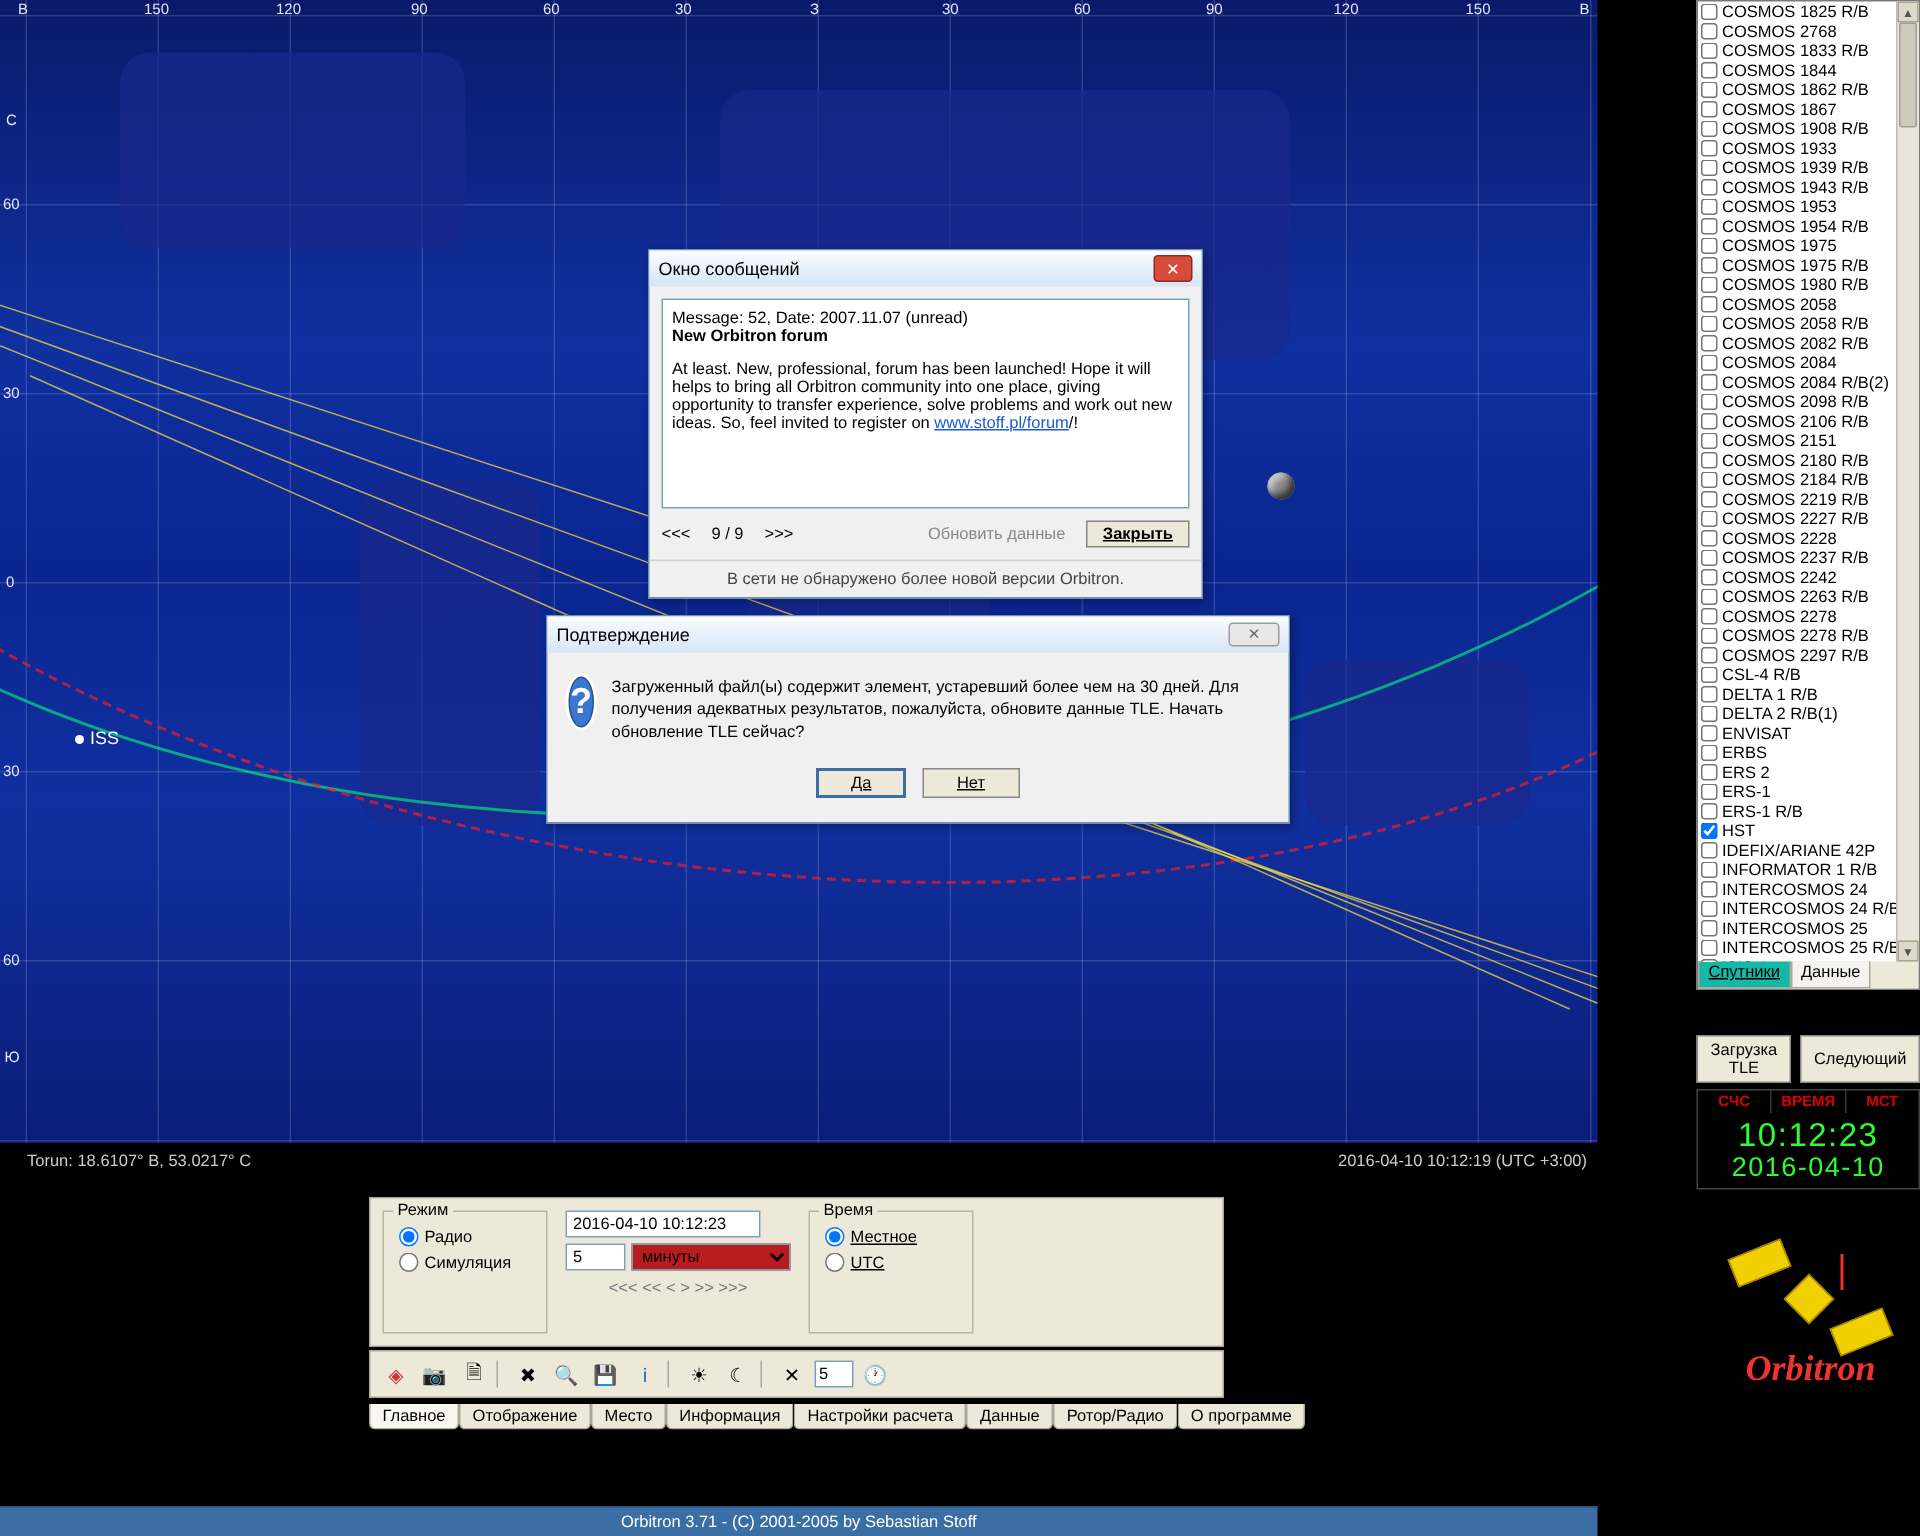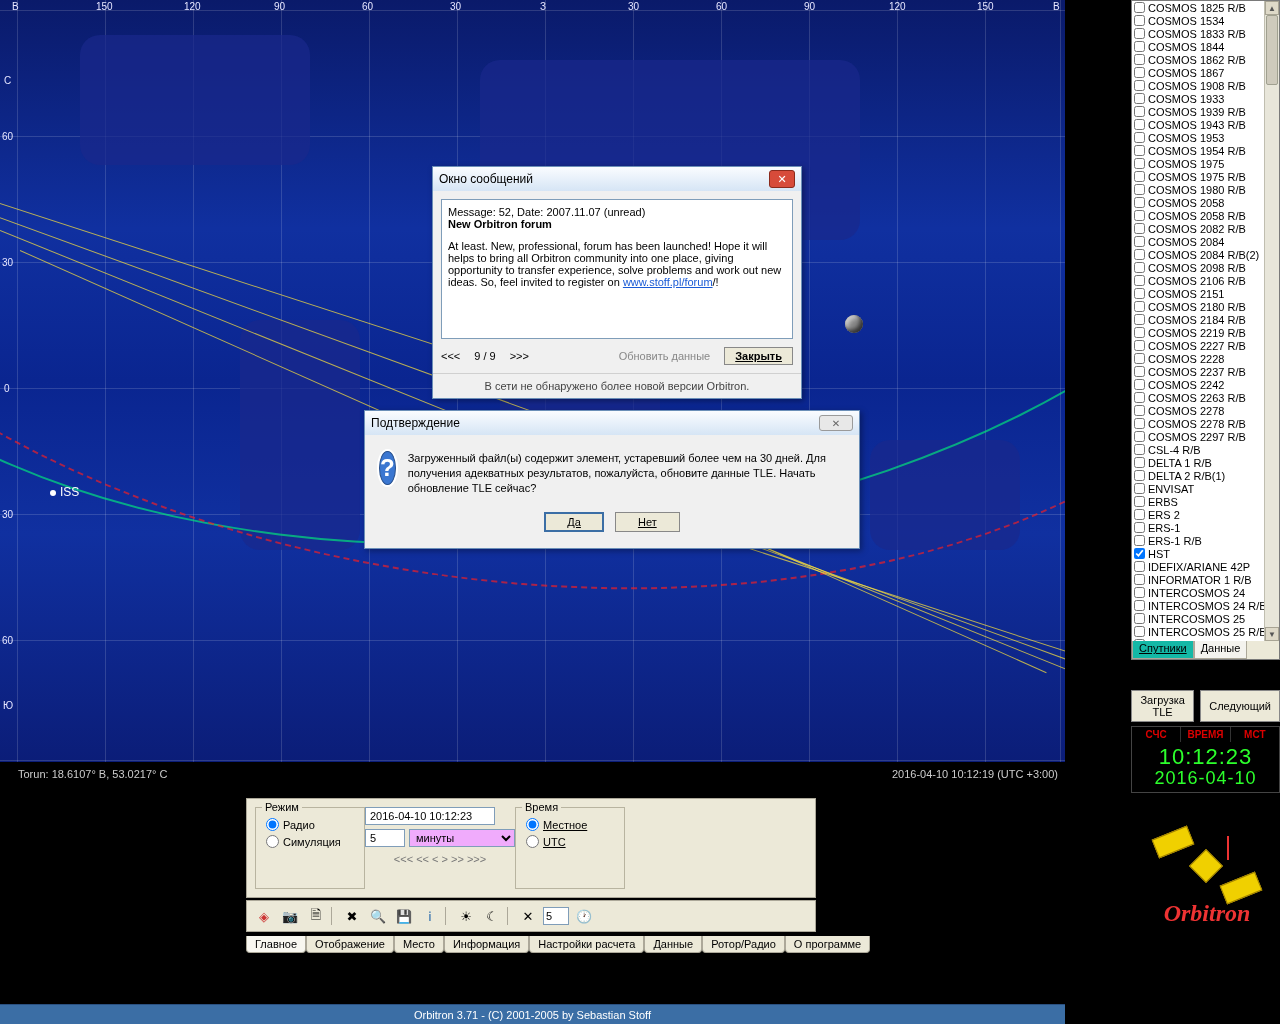--- a/index.html
+++ b/index.html
@@ -62,29 +62,29 @@
     .logo-body { position:absolute; left:42px; top:24px; width:24px; height:24px; background:#f0d000; transform:rotate(45deg); border:1px solid #a08000;}
     .logo-panel { position:absolute; width:38px; height:20px; background:#f0d000; border:1px solid #a08000;}
     .logo-panel.a { left:2px; top:2px; transform:rotate(-22deg);}
     .logo-panel.b { right:2px; bottom:2px; transform:rotate(-22deg);}
     .logo-ant { position:absolute; left:75px; top:6px; width:2px; height:24px; background:#e33;}
     .logo-text { color:#e33; font-style:italic; font-weight:bold; font-size:24px; font-family:"Times New Roman",serif;}
     
     .bottom-panel {
       position:absolute; left:246px; top:798px; width:570px; height:100px;
       background:#ece9d8; border:1px solid #aca899; padding:8px;
-      display:flex; gap:0;
+      display:flex; gap:12px;
     }
     .group { border:1px solid #b8b4a0; padding:6px 10px 4px; position:relative;}
     .group-title { position:absolute; top:-7px; left:6px; background:#ece9d8; padding:0 3px; font-size:11px;}
     .radio-row { display:flex; align-items:center; gap:4px; margin:4px 0; font-size:11px;}
     .datetime-input { width:130px; font-size:11px; padding:2px 4px; border:1px solid #7f9db9; background:#fff;}
     .spin-row { display:flex; gap:4px; margin-top:4px;}
     .spin-input { width:40px; font-size:11px; padding:2px 4px; border:1px solid #7f9db9; background:#fff;}
-    .spin-select { flex:1; font-size:11px; padding:0 2px; border:1px solid #7f9db9; background:#f0abfc;}
+    .spin-select { flex:1; font-size:11px; padding:0 2px; border:1px solid #7f9db9; background:#b91c1c;}
     .nav-row { text-align:center; color:#777; font-size:11px; margin-top:6px;}
     
     .toolbar { position:absolute; left:246px; top:900px; width:570px; height:32px; background:#ece9d8; border:1px solid #aca899; display:flex; align-items:center; padding:0 6px; gap:4px;}
     .tool { width:22px; height:22px; display:flex; align-items:center; justify-content:center; font-size:13px; cursor:default;}
     .tool.sep { width:6px; border-left:1px solid #aca899; height:18px;}
     .tool-input { width:26px; height:18px; font-size:11px; border:1px solid #7f9db9; padding:0 2px;}
     
     .bottom-tabs { position:absolute; left:246px; top:936px; display:flex; font-size:11px;}
     .btab { background:#ece9d8; border:1px solid #aca899; border-top:none; padding:2px 8px; border-radius:0 0 4px 4px; cursor:default;}
     .btab.active { background:#f8f7f0; font-weight:normal;}
@@ -189,21 +189,21 @@
 <div class="time-text">2016-04-10 10:12:19 (UTC +3:00)</div>
 
 <div class="sat-panel">
   <div class="sat-list" id="sat-list">
       <div class="sat-item">
         <input type="checkbox" style="">
         <span>COSMOS 1825 R/B</span>
       </div>
       <div class="sat-item">
         <input type="checkbox" style="">
-        <span>COSMOS 1534</span>
+        <span>COSMOS 2768</span>
       </div>
       <div class="sat-item">
         <input type="checkbox" style="">
         <span>COSMOS 1833 R/B</span>
       </div>
       <div class="sat-item">
         <input type="checkbox" style="">
         <span>COSMOS 1844</span>
       </div>
       <div class="sat-item">

